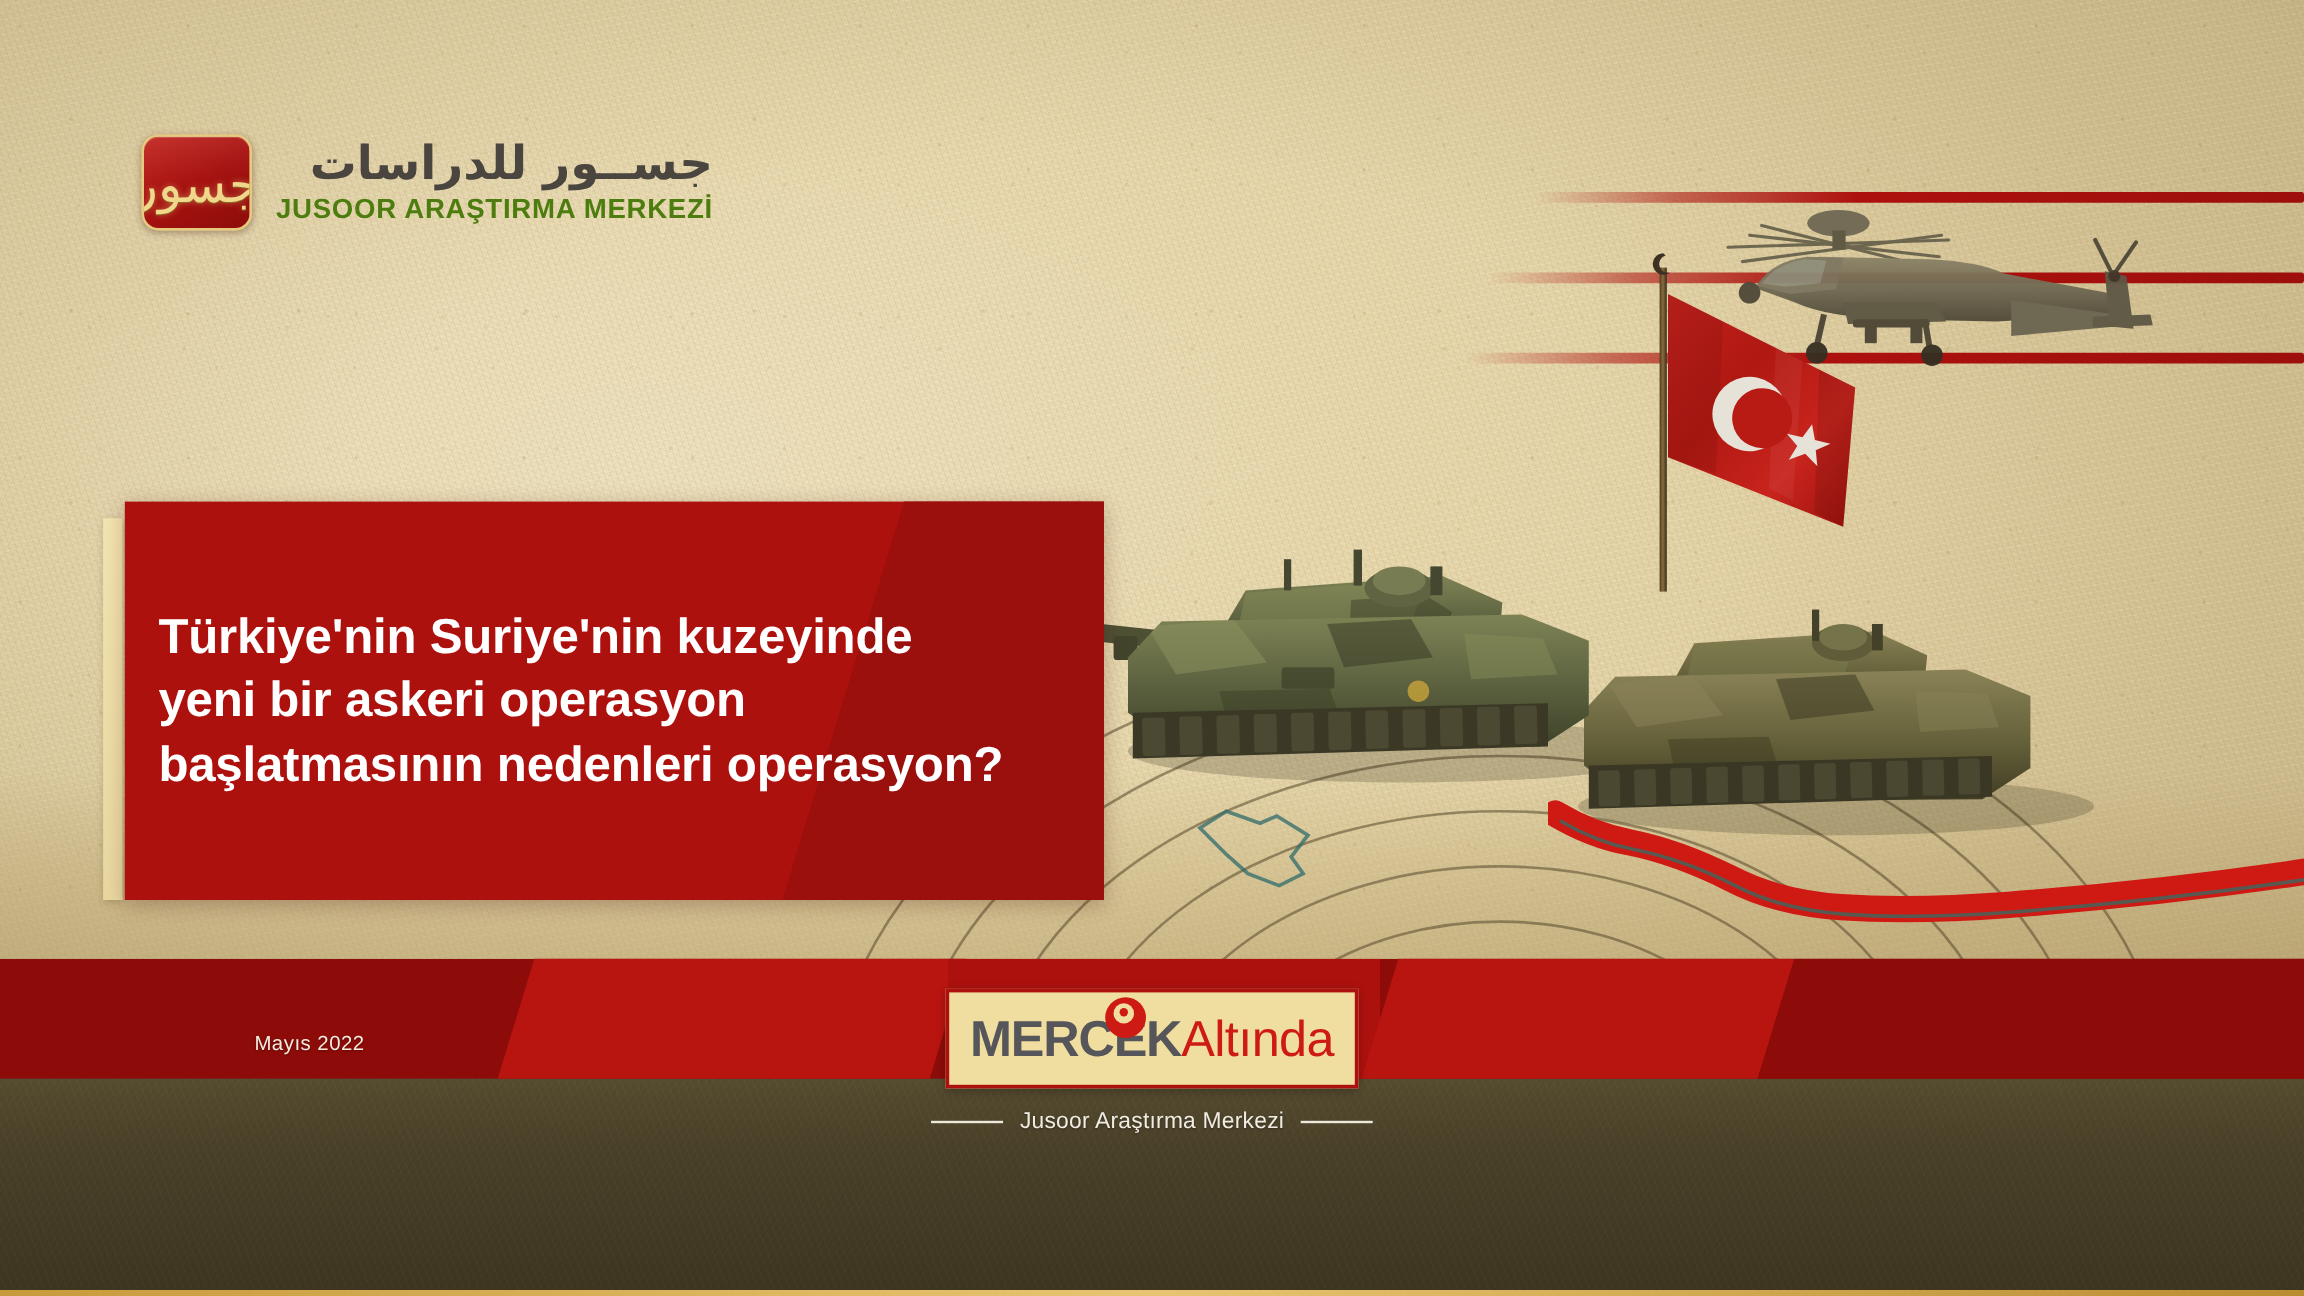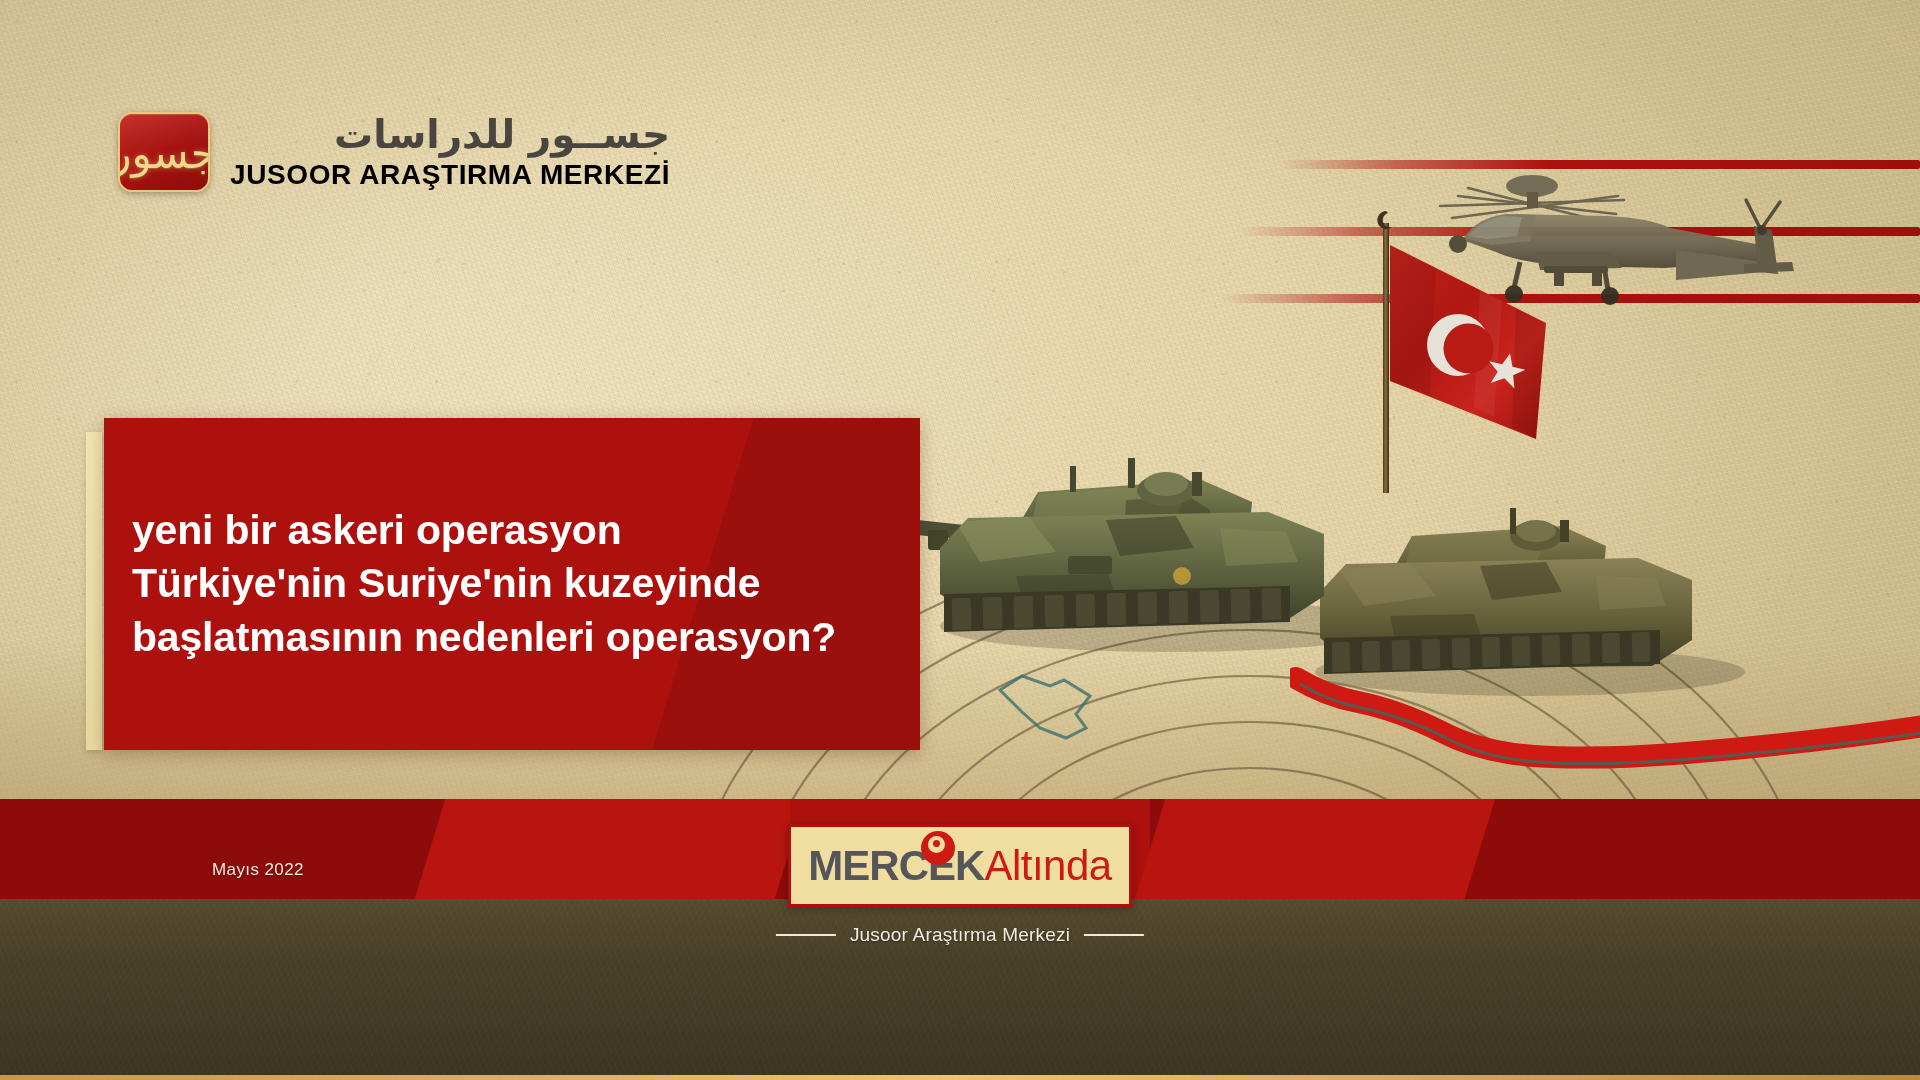--- a/index.html
+++ b/index.html
@@ -106,21 +106,21 @@
     position:relative; z-index:2; direction:rtl;
     transform:translateY(2px);
   }
   .brand-text { display:flex; flex-direction:column; gap:4px; }
   .brand-ar {
     font-family:"DejaVu Sans", sans-serif;
     direction:rtl; color:#4b4540; font-weight:700;
     font-size:39px; letter-spacing:1px; line-height:1.05;
   }
   .brand-lat {
-    color:#000000; font-weight:700; font-size:28px;
+    color:#4d7c0f; font-weight:700; font-size:23px;
     letter-spacing:.6px; line-height:1.05;
   }
 
   
   .title-strip {
     position:absolute; left:86px; top:432px;
     width:16px; height:318px;
     background:linear-gradient(180deg,#f3e4b0,#e8d8a0);
     box-shadow:0 2px 6px rgba(80,55,20,.22);
   }
@@ -485,22 +485,22 @@
     </div>
     <div class="brand-text">
       <div class="brand-ar">جســور للدراسات</div>
       <div class="brand-lat">JUSOOR ARAŞTIRMA MERKEZİ</div>
     </div>
   </div>
 
   <div class="title-strip"></div>
   <div class="title-box">
     <div class="title-text">
+      <div>Türkiye'nin Suriye'nin kuzeyinde</div>
       <div>yeni bir askeri operasyon</div>
-      <div>Türkiye'nin Suriye'nin kuzeyinde</div>
       <div>başlatmasının nedenleri operasyon?</div>
     </div>
   </div>
 
   <div class="footer-dark"></div>
 
   <div class="footer-band">
     <div class="band-base"></div>
     <div class="band-seg s1"></div>
     <div class="band-mask"></div>

